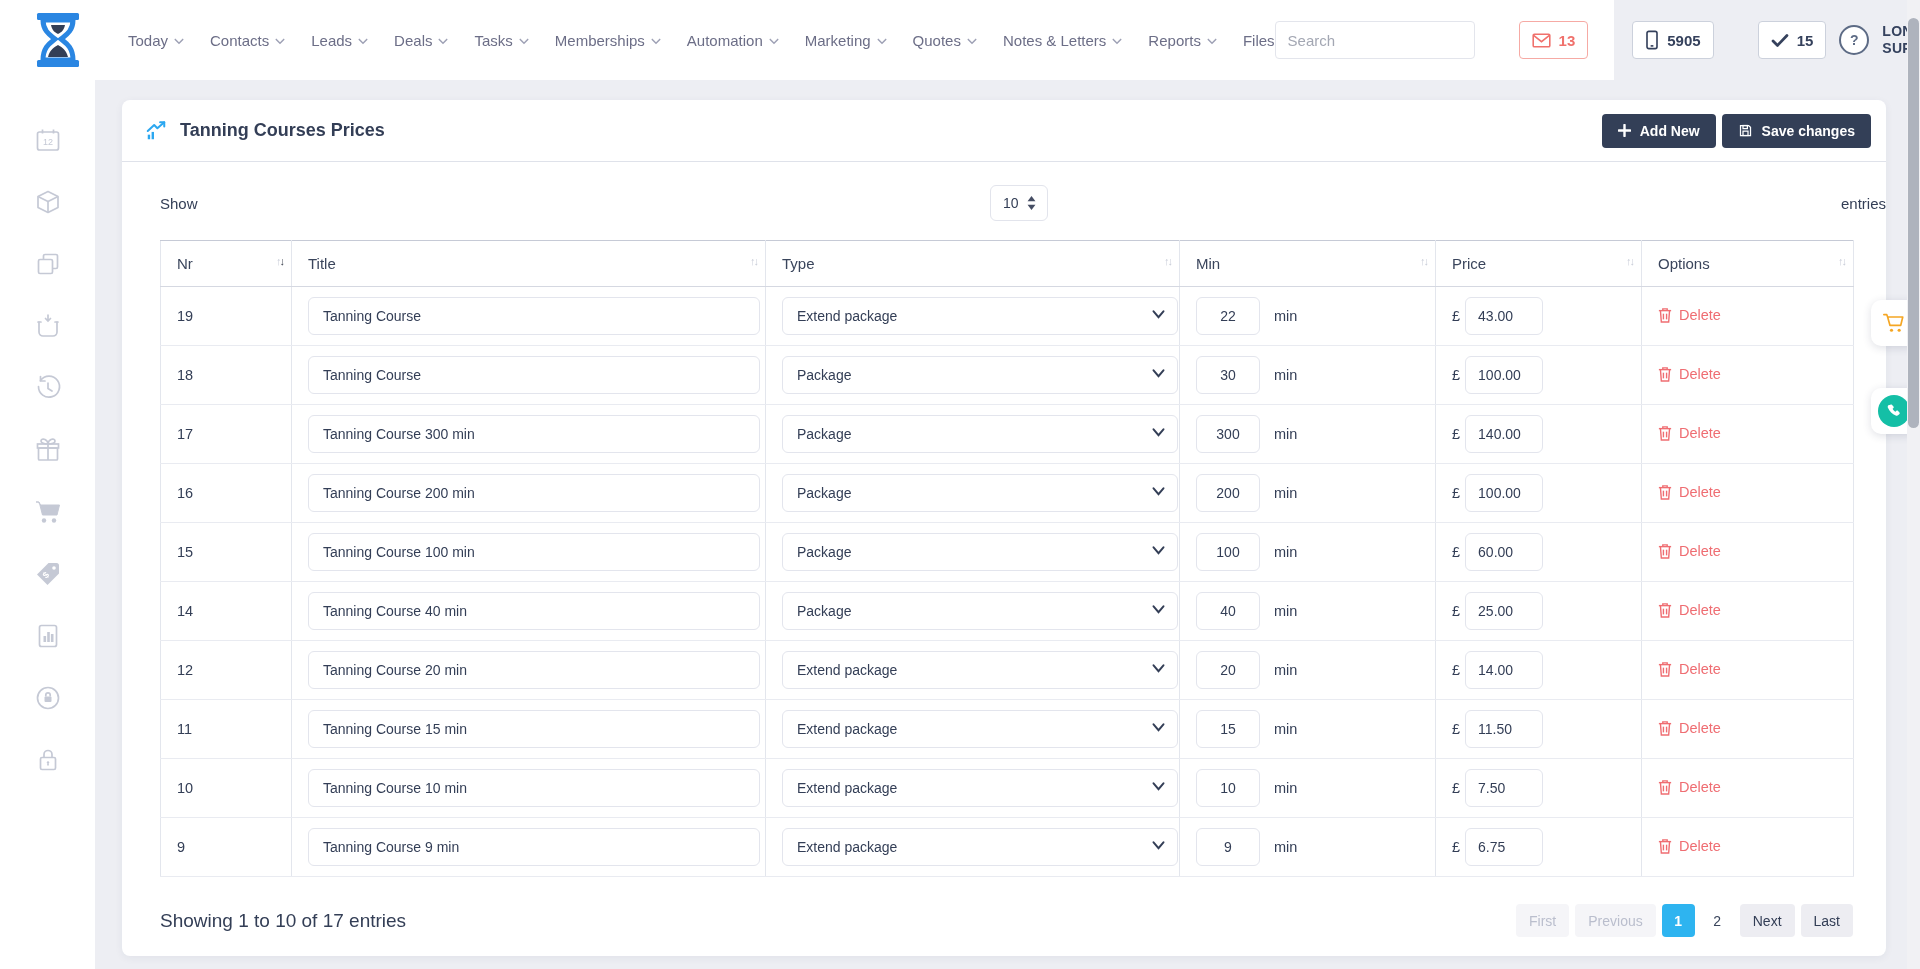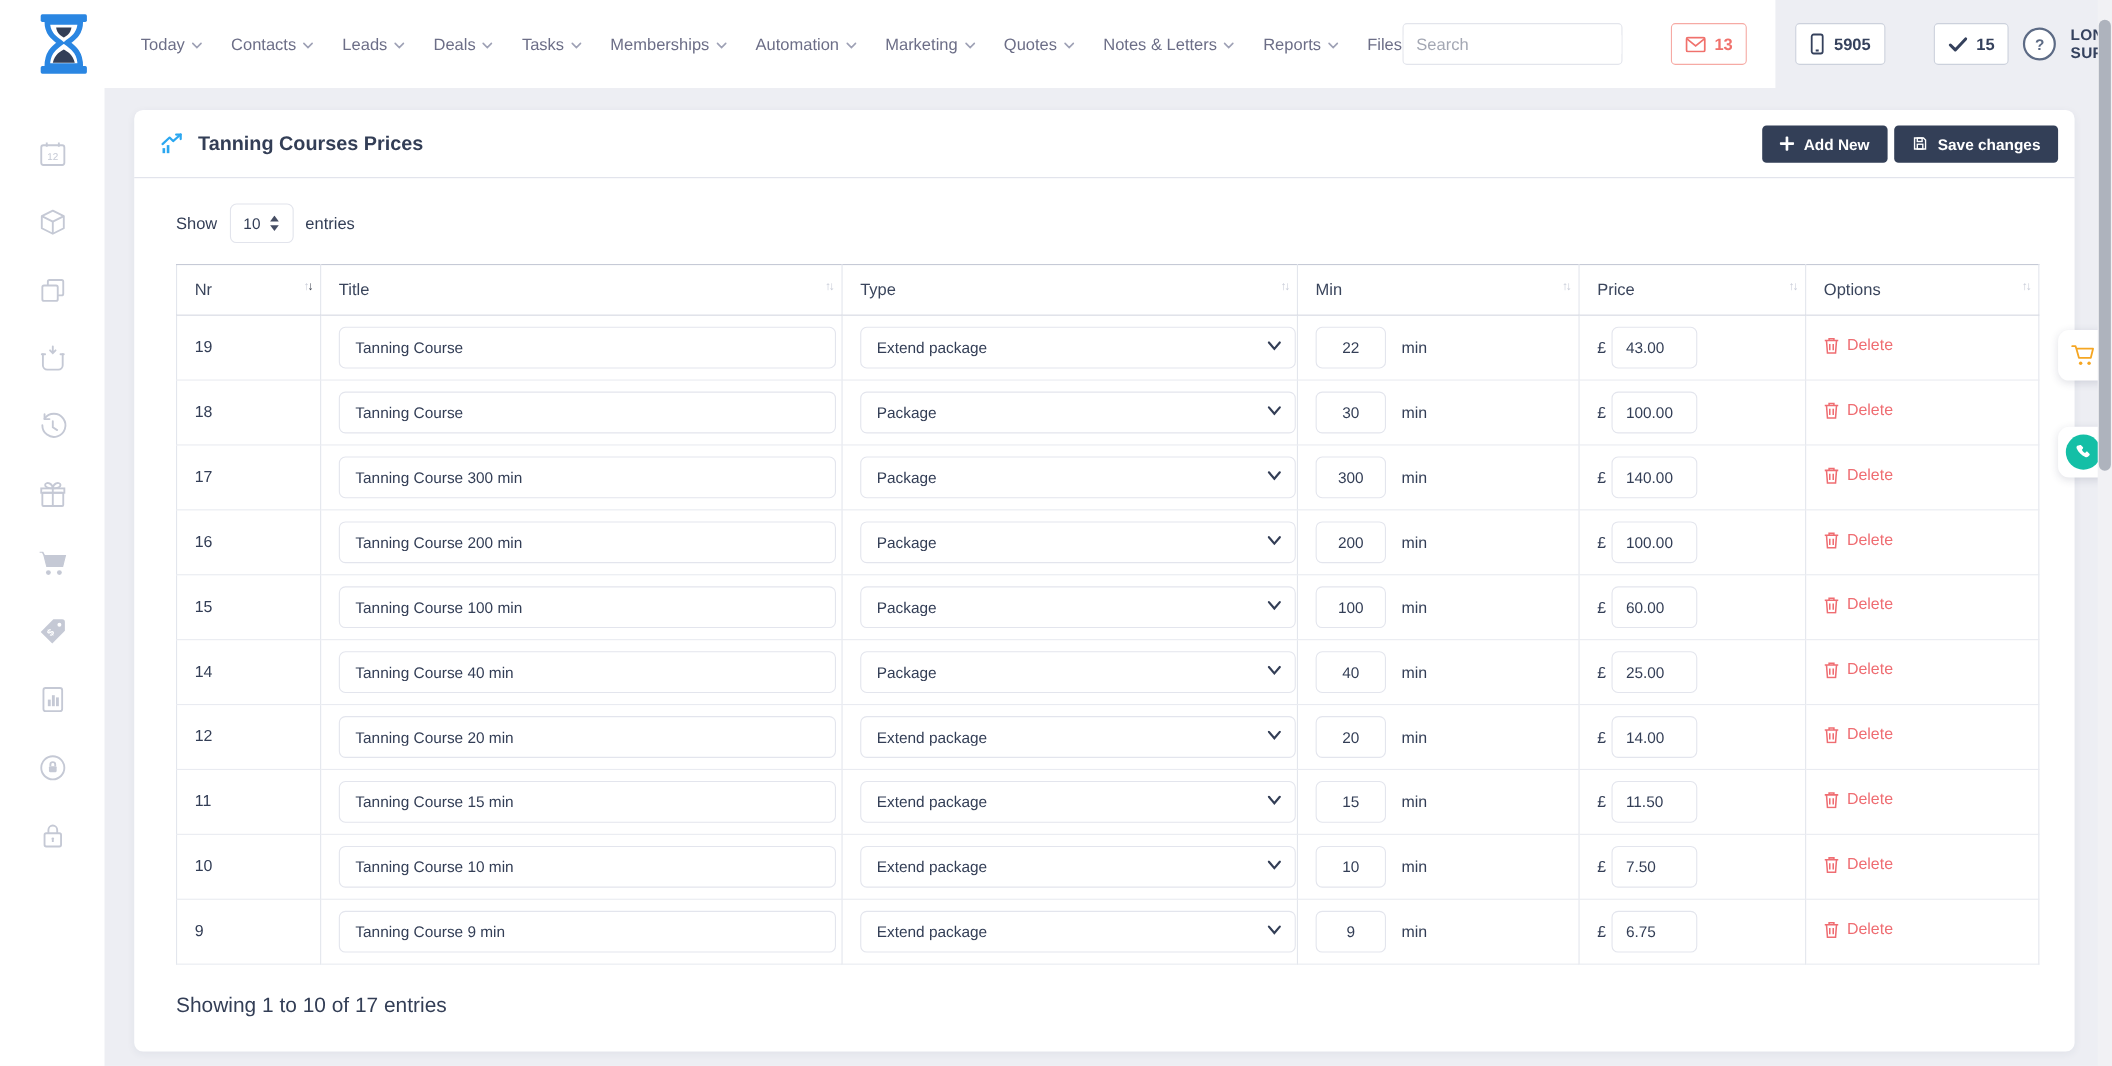--- a/index.html
+++ b/index.html
@@ -67,21 +67,21 @@
   }
   .card-title { display:flex; align-items:center; gap:13px; margin-left:8px; }
   .card-title .txt { font-size:18px; font-weight:600; color:#333e56; }
   .hdr-btns { margin-left:auto; display:flex; gap:6px; }
   .navy-btn {
     height:34px; background:#333f57; color:#fff; border:none; border-radius:4px;
     font-family:"Liberation Sans", sans-serif; font-size:14px; font-weight:bold;
     padding:0 16px; display:flex; align-items:center; gap:9px; cursor:pointer;
   }
   
-  .length-row { display:flex; align-items:center; gap:11px; margin:23px 0 0 38px; font-size:15px; }
+  .length-row { display:flex; align-items:center; gap:11px; margin:23px 0 0 38px; font-size:15px;justify-content:space-between; }
   .len-select {
     width:58px; height:36px; border:1px solid #e2e4ec; border-radius:6px; background:#fff;
     display:flex; align-items:center; justify-content:center; gap:8px; font-size:14px;
     color:#333e56; cursor:pointer;
   }
   
   .tbl-wrap { margin:19px 33px 0 38px; }
   table { width:100%; border-collapse:collapse; table-layout:fixed; }
   col.c1{width:131px;} col.c2{width:474px;} col.c3{width:414px;}
   col.c4{width:256px;} col.c5{width:206px;} col.c6{width:212px;}
@@ -676,20 +676,28 @@
         <span>Delete</span>
       </span>
     </td>
   </tr>
 </tbody>
     </table>
   </div>
 
   <div class="tbl-footer">
     <span class="showing">Showing 1 to 10 of 17 entries</span>
+    <div class="pager">
+      <button class="pg-btn pg-disabled">First</button>
+      <button class="pg-btn pg-disabled">Previous</button>
+      <button class="pg-btn pg-active">1</button>
+      <button class="pg-btn pg-plain">2</button>
+      <button class="pg-btn pg-norm">Next</button>
+      <button class="pg-btn pg-norm">Last</button>
+    </div>
   </div>
 </main>
 
 <div class="float-btn float-cart">
   <svg width="24" height="24" viewBox="0 0 26 26" fill="none" stroke="#f5a623" stroke-width="1.8" stroke-linecap="round" stroke-linejoin="round">
       <path d="M2 4 h3.2 l0.9 2.5 m0 0 h16.4 l-2.2 9 H8.6 L6.1 6.5 z"></path>
       <circle cx="10.3" cy="20.8" r="1.7" fill="#f5a623" stroke="none"></circle>
       <circle cx="18.6" cy="20.8" r="1.7" fill="#f5a623" stroke="none"></circle>
     </svg>
 </div>

